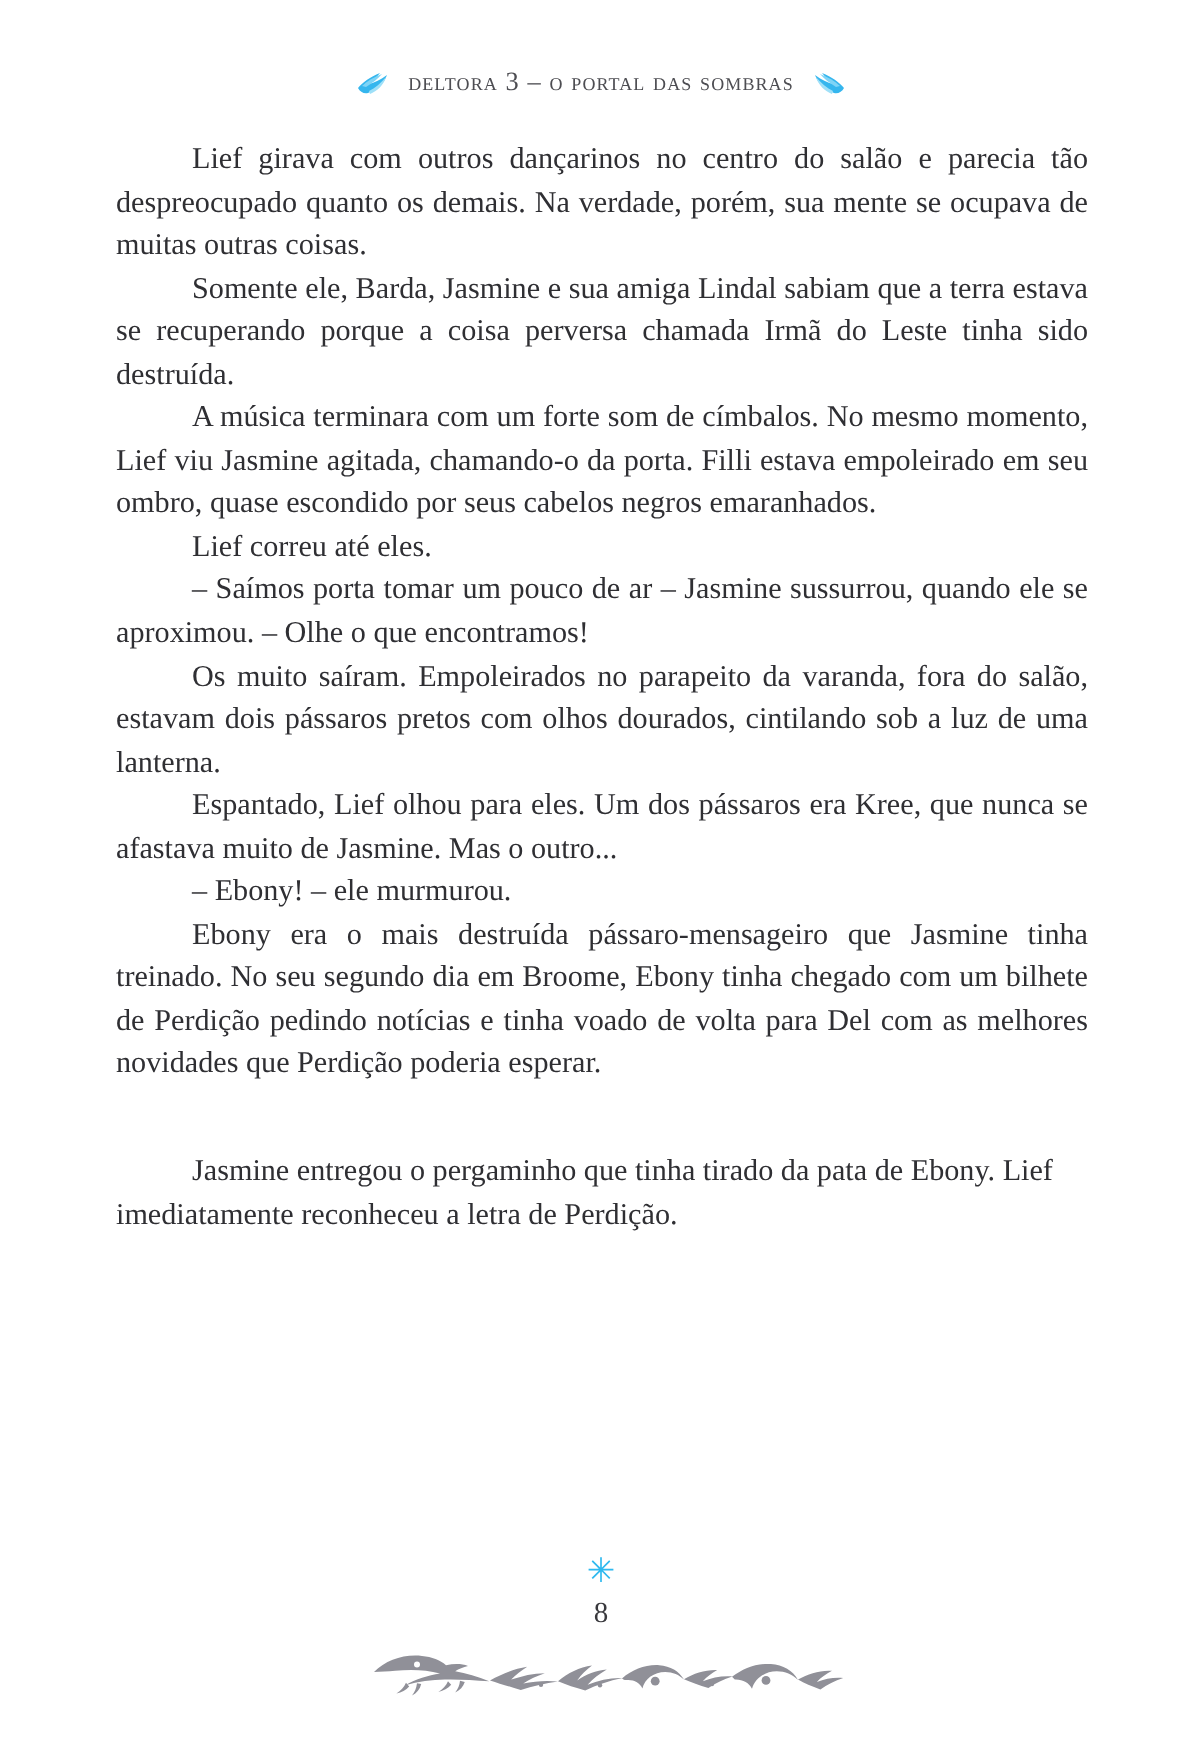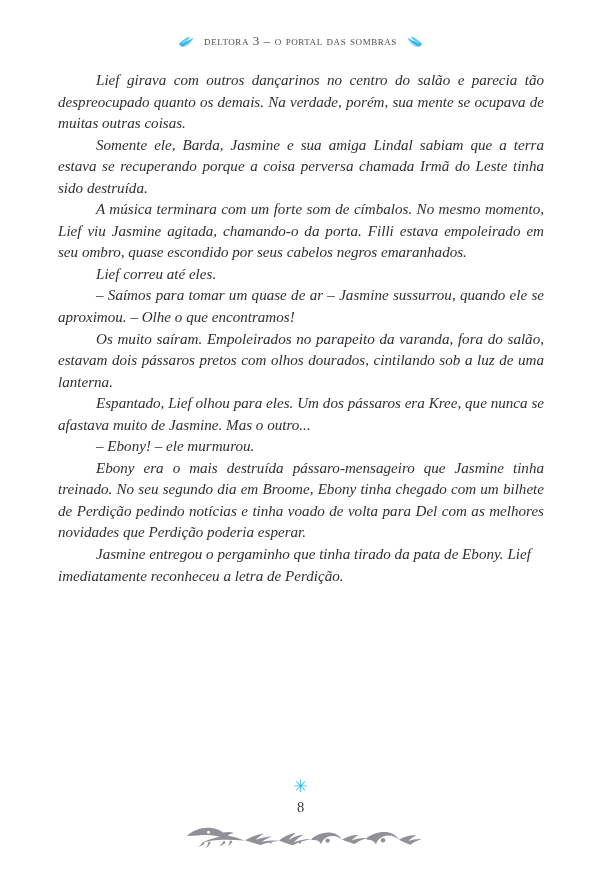--- a/index.html
+++ b/index.html
@@ -54,34 +54,33 @@
     flex: 0 0 auto;
   }
   .bird-ornament.flip { transform: scaleX(-1); }
 
   
   .body-text {
     position: absolute;
     top: 70px;
     left: 58px;
     width: 486px;
-    font-style: italic;
   }
   .para {
     margin: 0;
     text-align: justify;
     text-indent: 38px;
     font-size: 15.1px;
     line-height: 21.55px;
     color: #2f2f33;
     font-family: "Liberation Serif", "DejaVu Serif", serif;
     hyphens: none;
     -webkit-hyphens: none;
   }
-  .para:last-child { text-align: left; }
+  .para:last-child { text-align: left; margin-top: 32px; }
 
   
   .footer {
     position: absolute;
     left: 0;
     bottom: 0;
     width: 601px;
     height: 110px;
   }
   .star-ornament {
@@ -138,21 +137,21 @@
         <path d="M13 23 C19 20 25 15 30 9 C28 17 21 23 14 26 Z" fill="#9fe0f8"></path>
       </svg>
     </span>
   </div>
 
   <div class="body-text">
     <p class="para">Lief girava com outros dançarinos no centro do salão e parecia tão despreocupado quanto os demais. Na verdade, porém, sua mente se ocupava de muitas outras coisas.</p>
     <p class="para">Somente ele, Barda, Jasmine e sua amiga Lindal sabiam que a terra estava se recuperando porque a coisa perversa chamada Irmã do Leste tinha sido destruída.</p>
     <p class="para">A música terminara com um forte som de címbalos. No mesmo momento, Lief viu Jasmine agitada, chamando-o da porta. Filli estava empoleirado em seu ombro, quase escondido por seus cabelos negros emaranhados.</p>
     <p class="para">Lief correu até eles.</p>
-    <p class="para">– Saímos para tomar um quase de ar – Jasmine sussurrou, quando ele se aproximou. – Olhe o que encontramos!</p>
+    <p class="para">– Saímos porta tomar um pouco de ar – Jasmine sussurrou, quando ele se aproximou. – Olhe o que encontramos!</p>
     <p class="para">Os muito saíram. Empoleirados no parapeito da varanda, fora do salão, estavam dois pássaros pretos com olhos dourados, cintilando sob a luz de uma lanterna.</p>
     <p class="para">Espantado, Lief olhou para eles. Um dos pássaros era Kree, que nunca se afastava muito de Jasmine. Mas o outro...</p>
     <p class="para">– Ebony! – ele murmurou.</p>
     <p class="para">Ebony era o mais destruída pássaro-mensageiro que Jasmine tinha treinado. No seu segundo dia em Broome, Ebony tinha chegado com um bilhete de Perdição pedindo notícias e tinha voado de volta para Del com as melhores novidades que Perdição poderia esperar.</p>
     <p class="para">Jasmine entregou o pergaminho que tinha tirado da pata de Ebony. Lief imediatamente reconheceu a letra de Perdição.</p>
   </div>
 
   <div class="footer">
     <div class="star-ornament">✳</div>
     <div class="folio">8</div>

